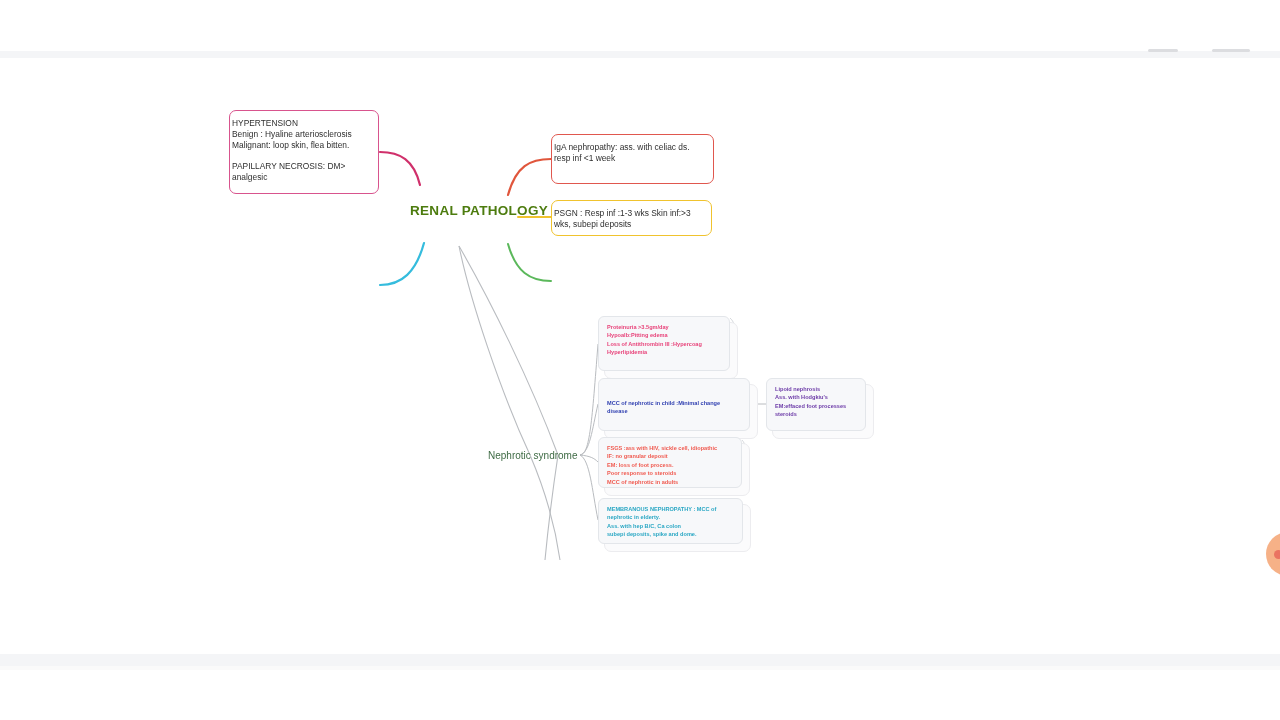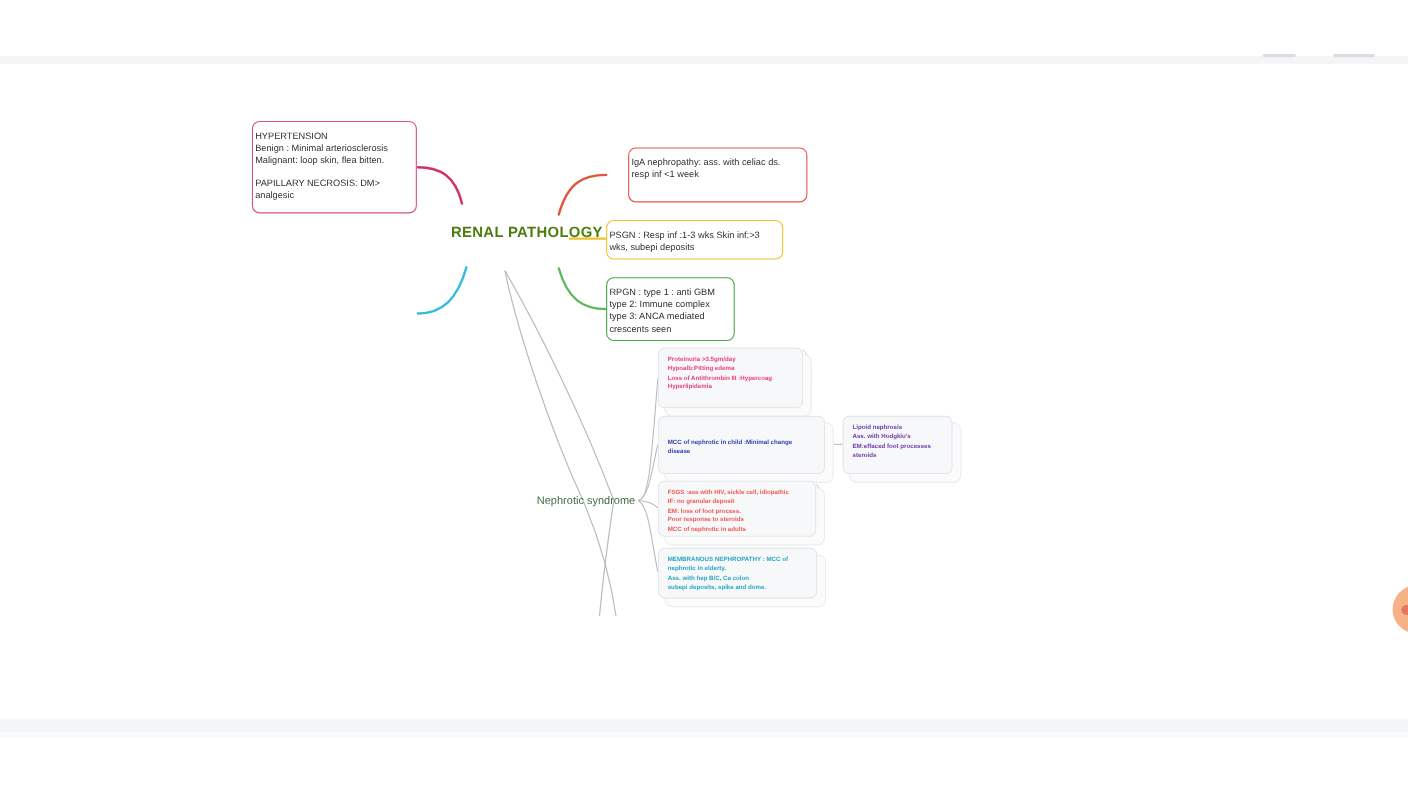--- a/index.html
+++ b/index.html
@@ -94,21 +94,20 @@
     font-size: 8.4px;
     color: #2f2f2f;
   }
 
   
   #box-iga {
     left: 551px; top: 134px; width: 163px; height: 50px;
     border: 1.4px solid #e0574e;
     font-size: 8.4px;
     color: #2f2f2f;
-    margin-left: 20px;
   }
   #box-psgn {
     left: 551px; top: 200px; width: 161px; height: 36px;
     border: 1.4px solid #f0c32e;
     font-size: 8.4px;
     color: #2f2f2f;
   }
   #box-rpgn {
     left: 551px; top: 252px; width: 117px; height: 58px;
     border: 1.4px solid #4aa94a;
@@ -217,44 +216,38 @@
   <div class="plate" style="left:772px; top:384px; width:100px; height:53px;"></div>
   <div class="plate" style="left:604px; top:443px; width:144px; height:51px;"></div>
   <div class="plate" style="left:604px; top:504px; width:145px; height:46px;"></div>
 
   <div id="central-node">RENAL PATHOLOGY</div>
 
   <div id="nephrotic-node">Nephrotic syndrome</div>
 
   <div id="box-hypertension" class="node-box">
     <div class="line">HYPERTENSION</div>
-    <div class="line">Benign : Minimal arteriosclerosis</div>
+    <div class="line">Benign : Hyaline arteriosclerosis</div>
     <div class="line">Malignant: loop skin, flea bitten.</div>
     <div class="line blank"></div>
     <div class="line">PAPILLARY NECROSIS: DM&gt;</div>
     <div class="line">analgesic</div>
   </div>
 
 
   <div id="box-iga" class="node-box">
     <div class="line">IgA nephropathy: ass. with celiac ds.</div>
     <div class="line">resp inf &lt;1 week</div>
   </div>
 
   <div id="box-psgn" class="node-box">
     <div class="line">PSGN : Resp inf :1-3 wks Skin inf:&gt;3</div>
     <div class="line">wks, subepi deposits</div>
   </div>
 
-  <div id="box-rpgn" class="node-box">
-    <div class="line">RPGN : type 1 : anti GBM</div>
-    <div class="line">type 2: Immune complex</div>
-    <div class="line">type 3: ANCA mediated</div>
-    <div class="line">crescents seen</div>
-  </div>
 
   <div id="box-features" class="sub-box">
     <div class="line">Proteinuria &gt;3.5gm/day</div>
     <div class="line">Hypoalb:Pitting edema</div>
     <div class="line">Loss of Antithrombin III :Hypercoag</div>
     <div class="line">Hyperlipidemia</div>
   </div>
 
   <div id="box-mcd" class="sub-box">
     <div class="line" style="margin-top:14px;">MCC of nephrotic in child :Minimal change</div>

